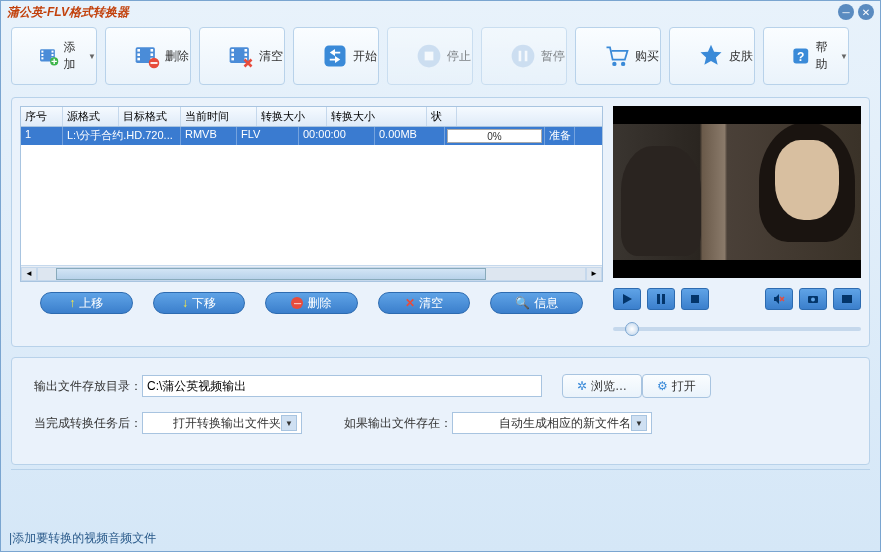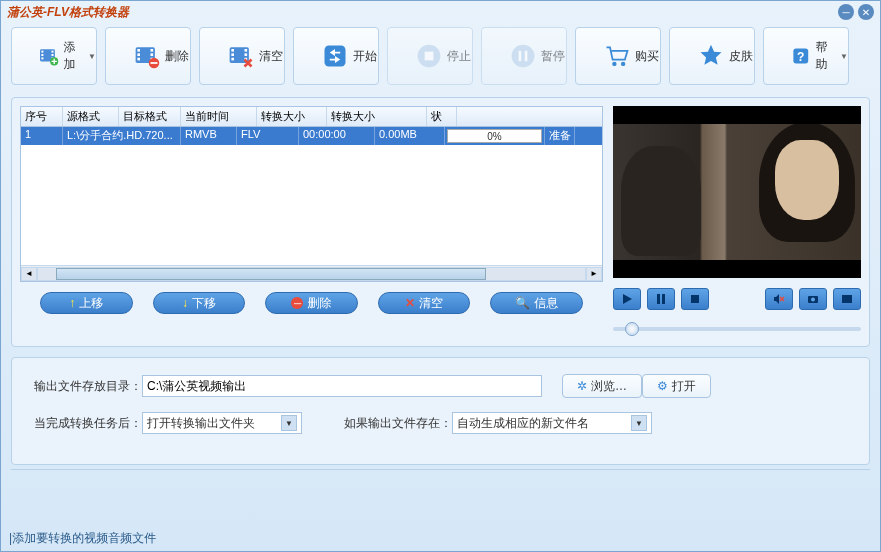--- a/index.html
+++ b/index.html
@@ -51,21 +51,21 @@
 
 .slider { margin-top: 10px; height: 18px; position: relative; }
 .slider .track { position:absolute; top:7px; left:0; right:0; height:4px; background:#c5d8ec; border-radius:2px; }
 .slider .thumb { position:absolute; left:12px; top:2px; width:14px; height:14px; background: radial-gradient(#fff,#bcd3eb); border:1px solid #7aa5d0; border-radius:50%; cursor:pointer; }
 
 .output-panel { margin-top: 10px; padding: 16px 20px; }
 .row { display: flex; align-items: center; gap: 0; margin-bottom: 14px; font-size: 12px; color: #333; }
 .row .lbl { min-width: 110px; text-align: right; }
 .row input[type=text] { flex: 1; max-width: 400px; height: 22px; border: 1px solid #a8c4e0; padding: 0 4px; font-size: 12px; }
 .sbtn { height: 24px; padding: 0 14px; background: linear-gradient(#fafdff,#eaf3fb); border: 1px solid #a8c4e0; border-radius: 4px; font-size: 12px; display: flex; align-items: center; gap: 4px; cursor: pointer; }
-.select { height: 22px; border: 1px solid #a8c4e0; background: #fff; font-size: 12px; padding: 0 4px; min-width: 140px; display:flex; align-items:center; justify-content:space-between; cursor:pointer; }
+.select { height: 22px; border: 1px solid #a8c4e0; background: #fff; font-size: 12px; padding: 0 4px; min-width: 140px; display:flex; align-items:center; justify-content:flex-end; cursor:pointer; }
 .select .arr { background:#cfe0f2; width:16px; height:16px; display:flex; align-items:center; justify-content:center; font-size:8px; border:1px solid #a8c4e0; }
 
 .status { position: absolute; bottom: 4px; left: 8px; font-size: 12px; color: #2a5a8a; }
 .divider { height:1px; background:#b8d2ea; margin:0 10px; }
 
 .c0{width:42px}.c1{width:118px}.c2{width:56px}.c3{width:62px}.c4{width:76px}.c5{width:70px}.c6{width:100px}.c7{width:30px}
 </style>
 </head>
 <body>
 

